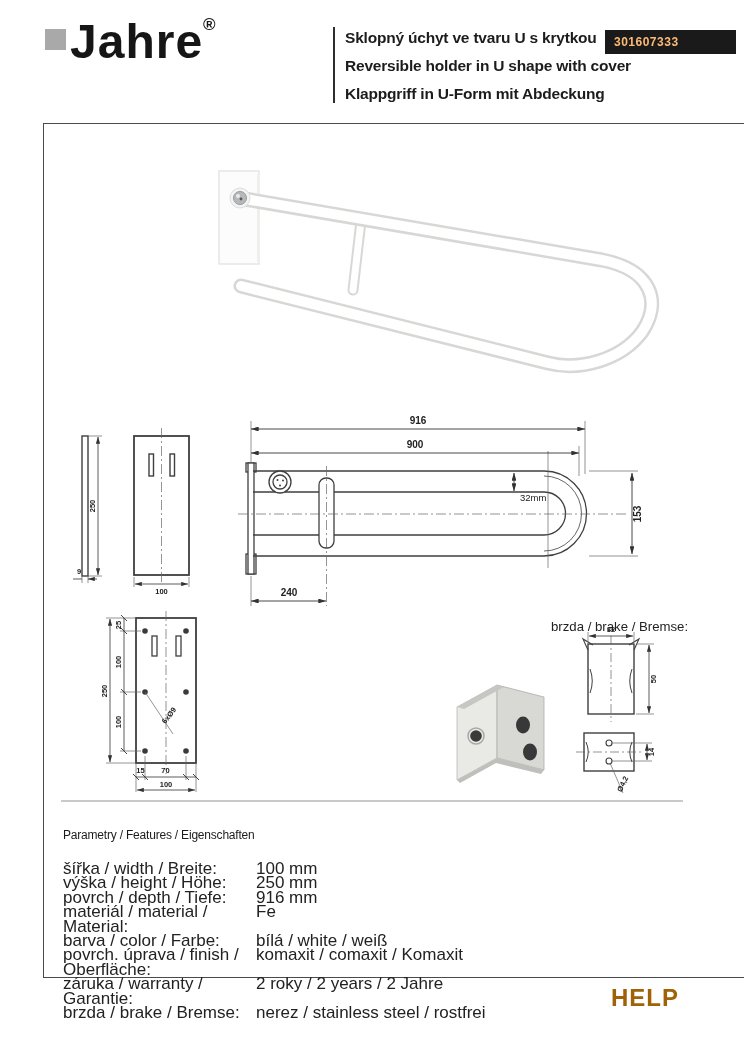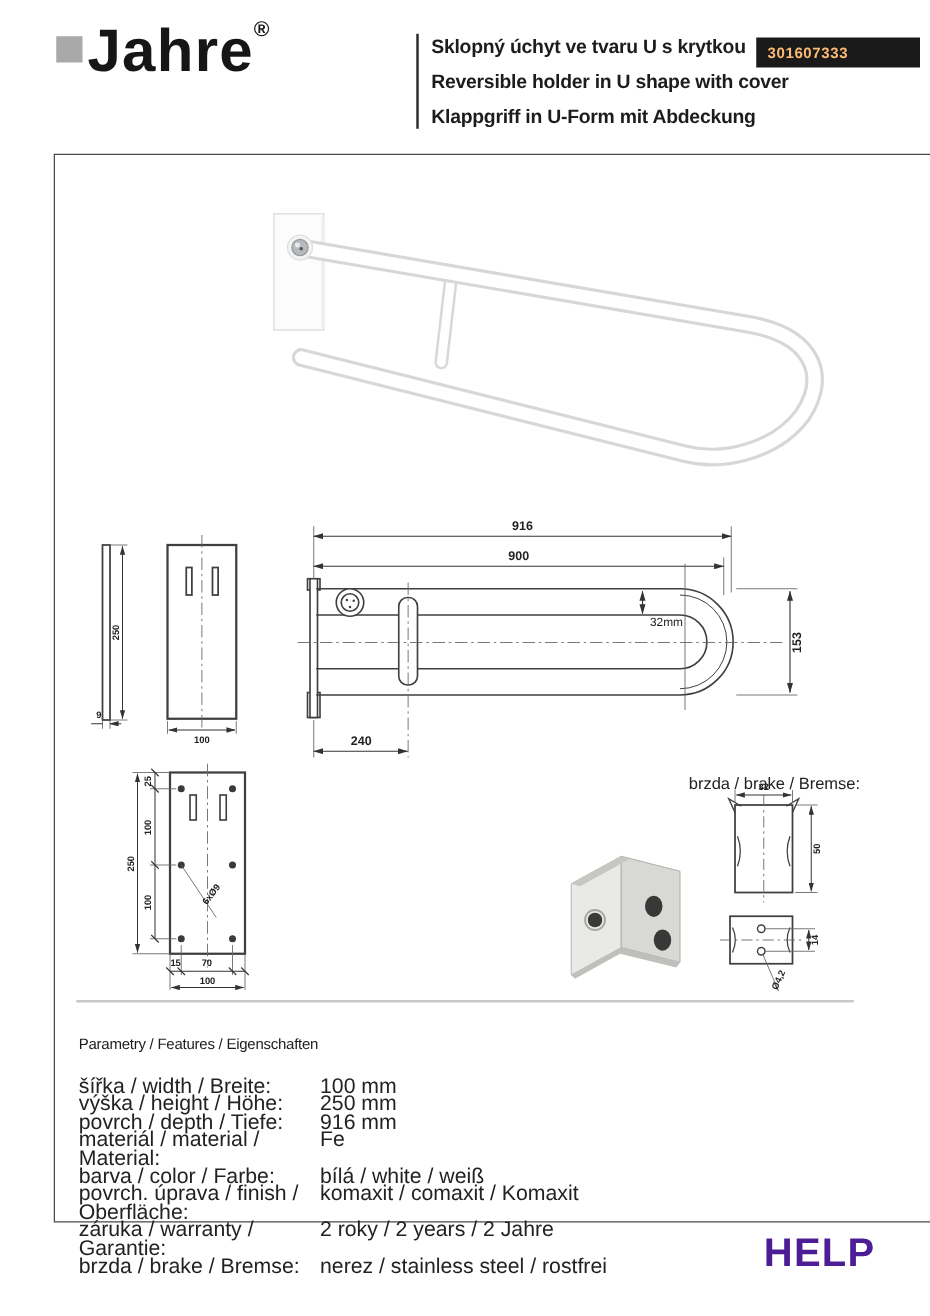--- a/index.html
+++ b/index.html
@@ -16,21 +16,21 @@
   .code-box{left:605px;top:30px;width:131px;height:24px;background:#1a1a1a;color:#fdba74;
             font-size:12px;font-weight:700;line-height:24px;padding-left:9px;box-sizing:border-box;letter-spacing:0.5px;}
   
   .content-box{left:43px;top:123px;width:738px;height:855px;border:1.5px solid #4a4a4a;box-sizing:border-box;}
   .content-box svg{position:absolute;left:0;top:0;}
   .section-divider{left:17px;top:676px;width:622px;height:2px;background:#c9c9c9;}
   .params{left:19px;top:688px;width:600px;}
   .params h2{margin:16px 0 20px 0;font-size:12px;font-weight:400;letter-spacing:-0.2px;}
   .params .row{display:grid;grid-template-columns:193px auto;font-size:17px;line-height:14.4px;color:#222;}
   
-  .help-logo{left:611px;top:984px;font-size:32px;font-weight:700;letter-spacing:1px;color:#4c1d95;}
+  .help-logo{left:611px;top:984px;font-size:24px;font-weight:700;letter-spacing:1px;color:#a16207;}
   text{font-family:"Liberation Sans",sans-serif;fill:#222;}
   .dim{font-size:10px;font-weight:700;}
   .dims{font-size:7.5px;font-weight:700;}
   .brk-label{font-size:13.2px;fill:#222;}
 </style>
 </head>
 <body>
 
 <div class="abs logo-square"></div>
 <div class="abs brand"><span>Jahre</span><span class="reg">®</span></div>

